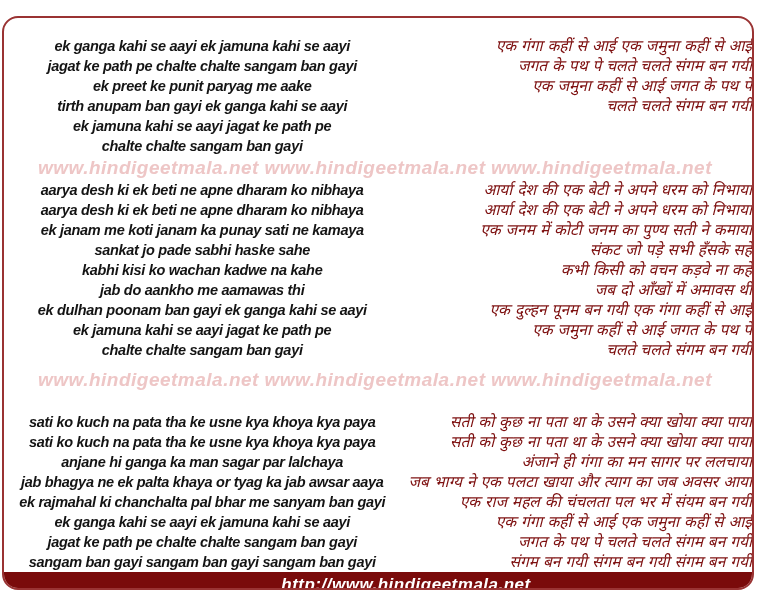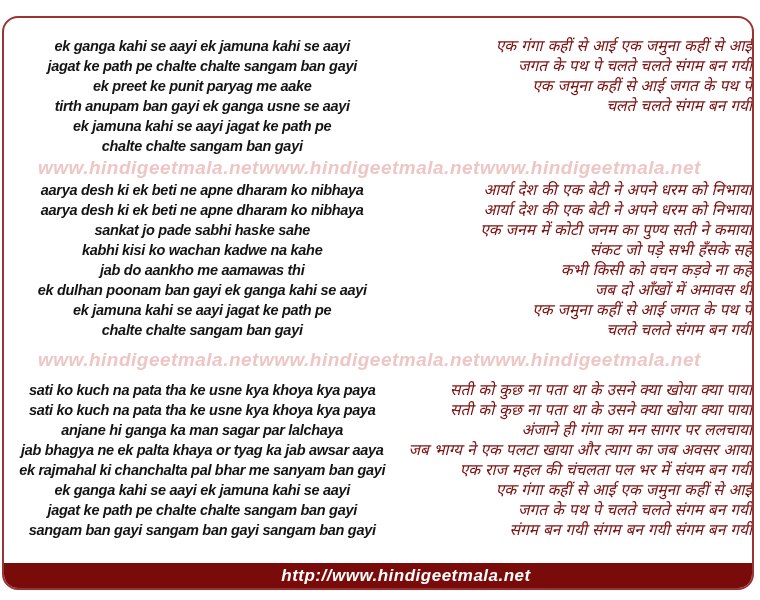--- a/index.html
+++ b/index.html
@@ -33,34 +33,34 @@
   }
   .col.hindi {
     width:47%;
     color:#7d0f0f;
     font-family:"DejaVu Sans", sans-serif;
     font-style:italic;
     font-size:15.5px; line-height:20px;text-align:right;
   }
   .line { white-space:nowrap; }
   .watermark-row {
-    display:flex; align-items:center;
+    display:flex; justify-content:space-between; align-items:center;
     padding:0 40px 0 34px;
     height:24px; flex:0 0 auto;
   }
   .wm {
     color:#eec6c6;
     font-style:italic; font-weight:bold;
     font-size:19px; line-height:24px;
     letter-spacing:0.5px;
     white-space:nowrap;
   }
   .mt6 { }
   .mt8 { margin-top:8px; }
-  .mt4 { margin-top:8px; }
+  .mt4 { margin-top:20px; }
   .footer-bar {
     margin-top:auto; flex:0 0 auto;
     height:25px;
     background:#7a0b0b;
     display:flex; align-items:center; justify-content:center;
     padding-left:56px;
   }
   .footer-bar span {
     color:#ffffff;
     font-style:italic; font-weight:bold;
@@ -74,21 +74,21 @@
 
 <div class="page">
   <div class="frame">
     <div class="content-top-pad"></div>
 
     <div class="stanza-row">
       <div class="col english">
           <div class="line">ek ganga kahi se aayi ek jamuna kahi se aayi</div>
           <div class="line">jagat ke path pe chalte chalte sangam ban gayi</div>
           <div class="line">ek preet ke punit paryag me aake</div>
-          <div class="line">tirth anupam ban gayi ek ganga usne se aayi</div>
+          <div class="line">tirth anupam ban gayi ek ganga kahi se aayi</div>
           <div class="line">ek jamuna kahi se aayi jagat ke path pe</div>
           <div class="line">chalte chalte sangam ban gayi</div>
         </div>
       <div class="col hindi">
           <div class="line">एक गंगा कहीं से आई एक जमुना कहीं से आई</div>
           <div class="line">जगत के पथ पे चलते चलते संगम बन गयी</div>
           <div class="line">एक जमुना कहीं से आई जगत के पथ पे</div>
           <div class="line">चलते चलते संगम बन गयी</div>
         </div>
     </div>
@@ -96,34 +96,36 @@
     <div class="watermark-row">
       <span class="wm">www.hindigeetmala.net</span>
       <span class="wm">www.hindigeetmala.net</span>
       <span class="wm">www.hindigeetmala.net</span>
     </div>
 
     <div class="stanza-row mt6">
       <div class="col english">
           <div class="line">aarya desh ki ek beti ne apne dharam ko nibhaya</div>
           <div class="line">aarya desh ki ek beti ne apne dharam ko nibhaya</div>
+          <div class="line">ek janam me koti janam ka punay sati ne kamaya</div>
           <div class="line">sankat jo pade sabhi haske sahe</div>
           <div class="line">kabhi kisi ko wachan kadwe na kahe</div>
           <div class="line">jab do aankho me aamawas thi</div>
           <div class="line">ek dulhan poonam ban gayi ek ganga kahi se aayi</div>
           <div class="line">ek jamuna kahi se aayi jagat ke path pe</div>
           <div class="line">chalte chalte sangam ban gayi</div>
         </div>
       <div class="col hindi">
           <div class="line">आर्या देश की एक बेटी ने अपने धरम को निभाया</div>
           <div class="line">आर्या देश की एक बेटी ने अपने धरम को निभाया</div>
           <div class="line">एक जनम में कोटी जनम का पुण्य सती ने कमाया</div>
           <div class="line">संकट जो पड़े सभी हँसके सहे</div>
           <div class="line">कभी किसी को वचन कड़वे ना कहें</div>
           <div class="line">जब दो आँखों में अमावस थी</div>
+          <div class="line">एक दुल्हन पूनम बन गयी एक गंगा कहीं से आई</div>
           <div class="line">एक जमुना कहीं से आई जगत के पथ पे</div>
           <div class="line">चलते चलते संगम बन गयी</div>
         </div>
     </div>
 
     <div class="watermark-row mt8">
       <span class="wm">www.hindigeetmala.net</span>
       <span class="wm">www.hindigeetmala.net</span>
       <span class="wm">www.hindigeetmala.net</span>
     </div>

